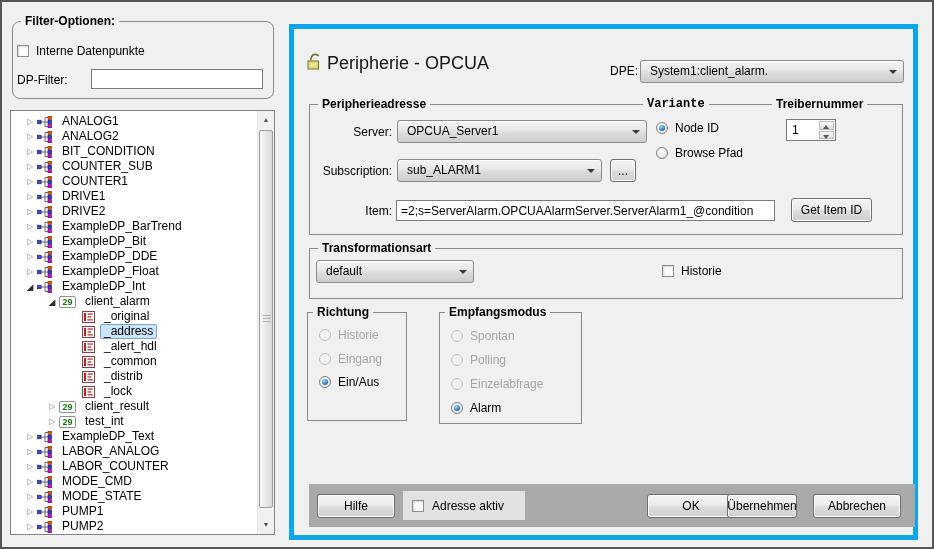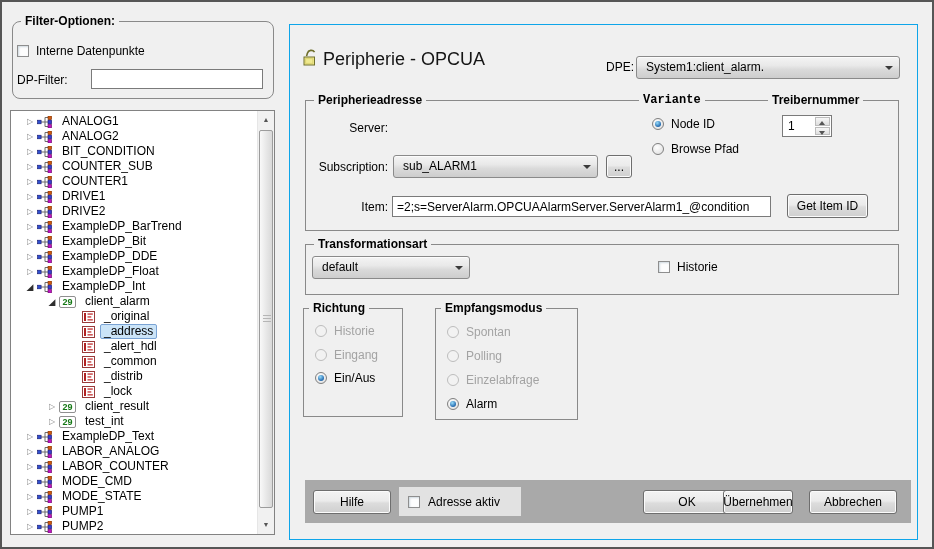--- a/index.html
+++ b/index.html
@@ -79,21 +79,21 @@
   .vscroll { position:absolute; top:0; right:0; width:17px; height:100%; background:#f1f1f1; border-left:1px solid #e6e6e6; }
   .sarr { position:absolute; left:0; width:16px; height:16px; font-size:7px; color:#555; text-align:center; line-height:16px; }
   .sarr.up { top:1px; } .sarr.down { bottom:1px; }
   .sthumb { position:absolute; left:1px; width:14px; top:19px; height:378px; border:1px solid #9c9c9c; border-radius:2px;
     background:linear-gradient(90deg,#f9f9f9,#eaeaea 45%,#d9d9d9); }
   .sthumb::after { content:''; position:absolute; left:3px; top:50%; margin-top:-4px; width:8px; height:8px;
     background:repeating-linear-gradient(#b5b5b5 0 1px, transparent 1px 3px); }
 
   
   .panel { position:absolute; left:287px; top:22px; width:629px; height:516px;
-    background:#f0f0f0; border:1px solid #0ea5e9; }
+    background:#f0f0f0; border:5px solid #0ea5e9; }
   .ptitle { position:absolute; left:33px; top:24px; font-size:18px; color:#151515; }
   .lock { position:absolute; left:13px; top:23px; }
 
   
   .band { position:absolute; left:15px; top:455px; width:606px; height:43px; background:var(--band,#a9a9a9); }
   .patch { position:absolute; left:94px; top:7px; width:122px; height:29px; background:#e2e2e2;
     display:flex; align-items:center; padding-left:9px; gap:8px; font-size:12px; }
 </style>
 </head>
 <body>
@@ -473,20 +473,21 @@
 
     <span class="lbl lblr" style="left:308px; top:35px; width:36px;">DPE:</span>
     <div class="combo" style="left:346px; top:31px; width:264px; height:23px;">System1:client_alarm.</div>
 
     <div class="gbox" style="left:15px; top:75px; width:594px; height:131px;">
       <span class="gtitle">Peripherieadresse</span>
       <span class="gtitle" style="left:333px;font-family:Liberation Mono, monospace;">Variante</span>
       <span class="gtitle" style="left:462px;">Treibernummer</span>
 
       <span class="lbl lblr" style="left:16px; top:20px; width:66px;">Server:</span>
+      <div class="combo" style="left:87px; top:15px; width:250px; height:23px;">OPCUA_Server1</div>
 
       <span class="lbl lblr" style="left:2px; top:59px; width:80px;">Subscription:</span>
       <div class="combo" style="left:87px; top:54px; width:205px; height:23px;">sub_ALARM1</div>
       <div class="btn" style="left:300px; top:54px; width:26px; height:23px;">...</div>
 
       <span class="lbl lblr" style="left:39px; top:99px; width:43px;">Item:</span>
       <input class="input" style="left: 86px; top: 95px; width: 379px; height: 21px;" value="=2;s=ServerAlarm.OPCUAAlarmServer.ServerAlarm1_@condition">
       <div class="btn" style="left:481px; top:93px; width:81px; height:24px;">Get Item ID</div>
 
       <div class="spin" style="left:476px; top:14px; width:50px; height:22px;">

